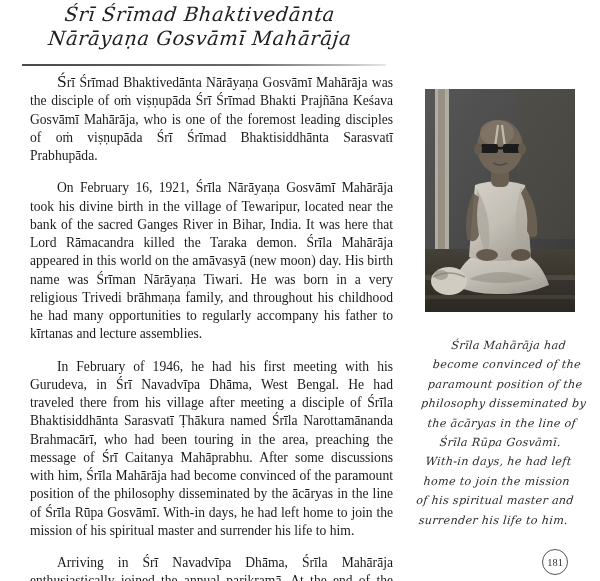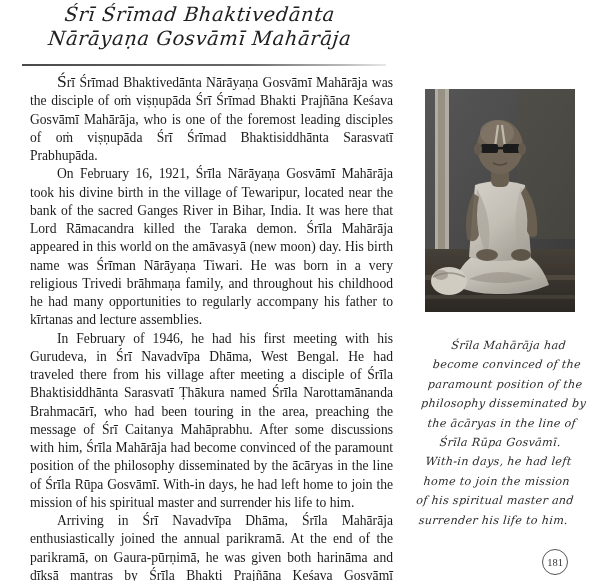--- a/index.html
+++ b/index.html
@@ -62,21 +62,21 @@
     text-align: justify;
     text-justify: inter-word;
     font-size: 13.6px;
     line-height: 18.25px;
     hyphens: none;
   }
   .body-col p {
     margin: 0;
   }
   .body-col p + p {
-    margin-top: 0px;
+    margin-top: 14px;
   }
   .indent {
     text-indent: 27px;
   }
   .dropcap-para {
     text-indent: 27px;
   }
   .dropcap {
     font-size: 17.5px;
     line-height: 0;

